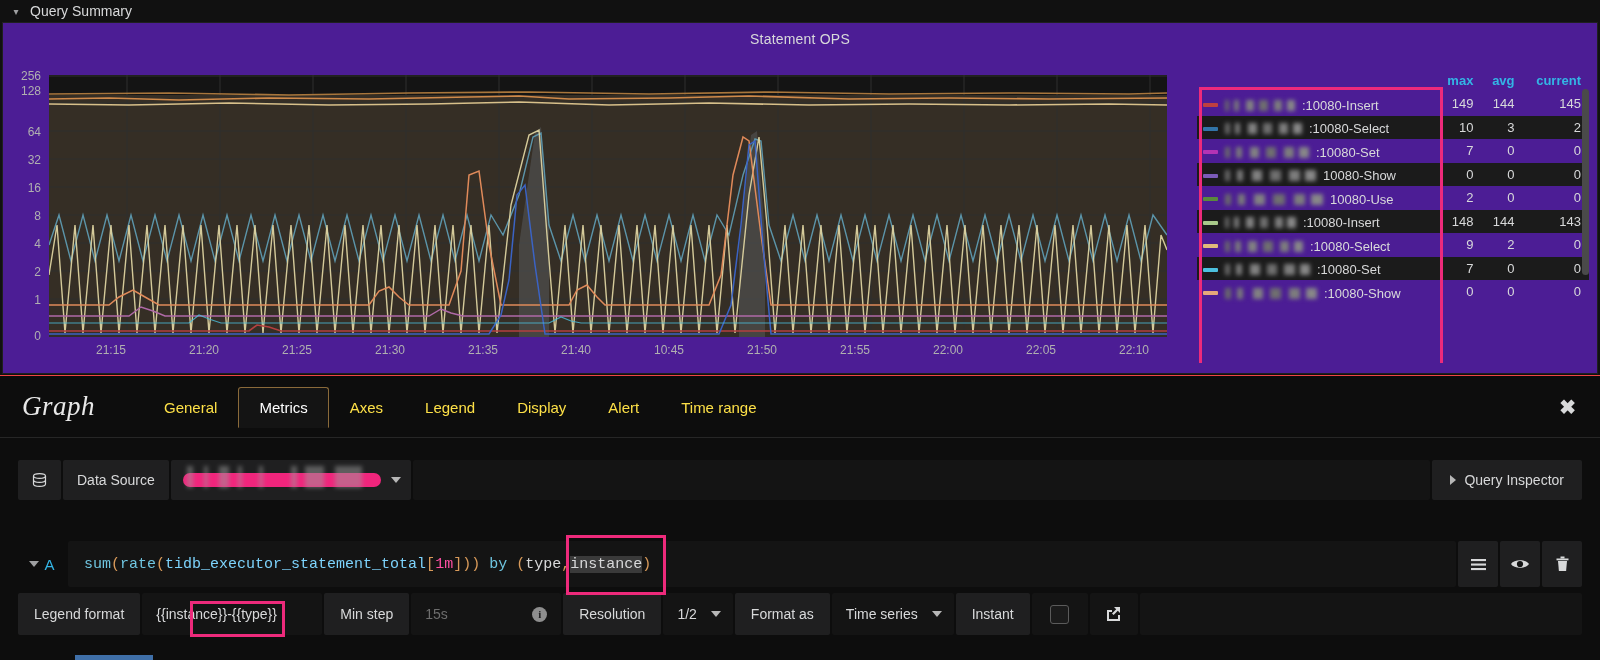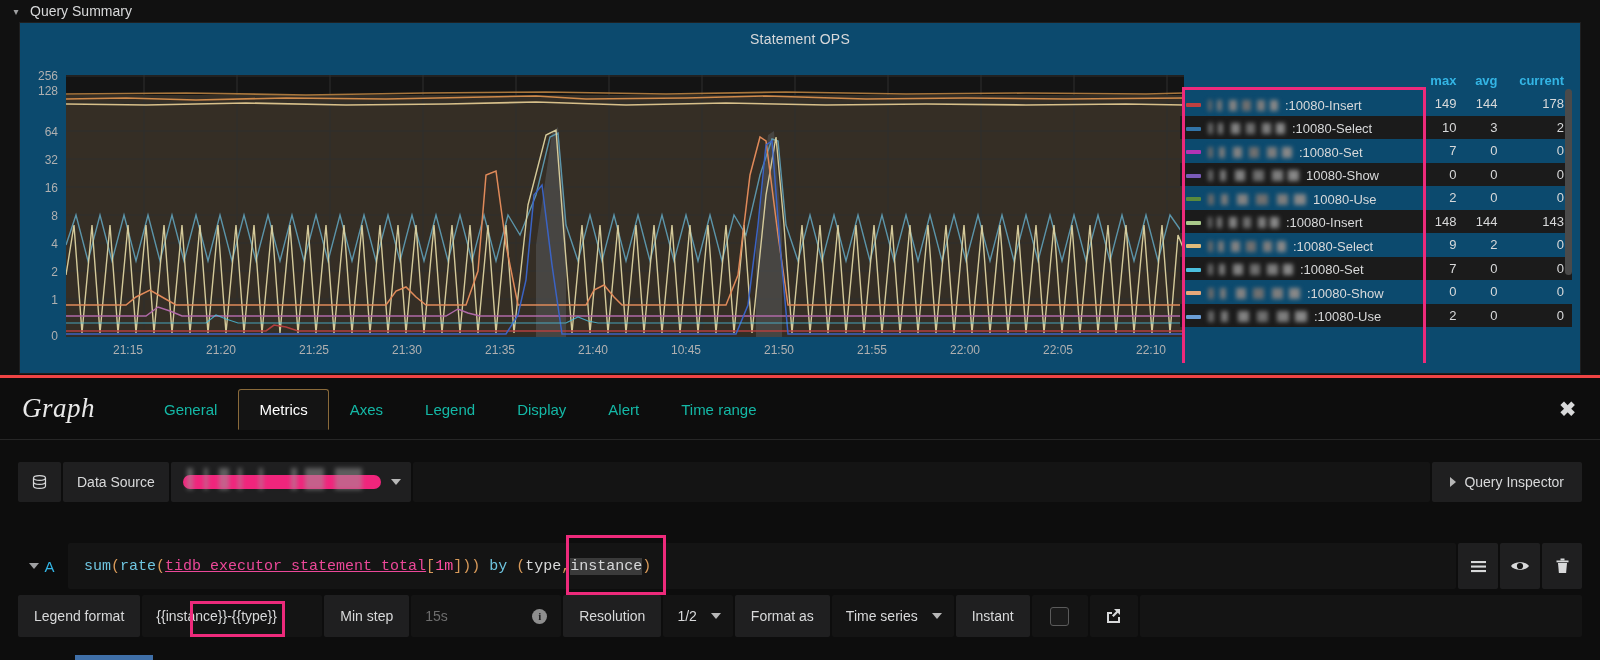--- a/index.html
+++ b/index.html
@@ -25,23 +25,23 @@
   .row-header .caret {
     width: 16px; height: 16px;
     display: inline-flex; align-items: center; justify-content: center;
     color: #9fa0a2; font-size: 10px; margin-right: 6px;
   }
 
   
   .panel {
     position: relative;
     height: 352px;
-    background: #0c4a6e;
+    background: #4c1d95;
     border: 1px solid #1f1f20;
-    margin: 0 19px;
+    margin: 0 2px;
   }
   .panel-title {
     text-align: center;
     color: #d8d9da;
     font-size: 14px;
     padding-top: 8px;
     font-weight: normal;
     letter-spacing: .2px;
   }
 
@@ -151,40 +151,40 @@
     background: #4a4a4a;
     border-radius: 4px;
   }
 
   
   .editor {
     position: absolute;
     left: 0; top: 375px;
     width: 1600px; height: 285px;
     background: #0d0d0d;
-    border-top: 3px solid #ef4444;
+    border-top: 1px solid #ef4444;
   }
   .tabbar {
     position: relative;
     height: 62px;
     display: flex;
     align-items: center;
     padding-left: 22px;
     border-bottom: 1px solid #262626;
   }
   .editor-kind {
     font-family: "Liberation Serif", serif;
     font-style: italic;
     font-size: 27px;
     color: #e8e8e8;
     margin-right: 48px;
     letter-spacing: .5px;
   }
   .tab {
-    color: #14b8a6;
+    color: #fde047;
     font-size: 15px;
     padding: 11px 20px;
     cursor: pointer;
     white-space: nowrap;
     border: 1px solid transparent;
     border-radius: 3px 3px 0 0;
     position: relative;
     top: 1px;
   }
   .tab.active {
@@ -312,21 +312,21 @@
     align-items: center;
     padding: 0 16px;
     font-family: "Liberation Mono", monospace;
     font-size: 15px;
     color: #d8d9da;
     position: relative;
     overflow: hidden;
   }
   .tok-fn { color: #6fc5e0; }
   .tok-paren { color: #d89a5a; }
-  .tok-metric { color: #ec4899; text-decoration: underline; }
+  .tok-metric { color: #7dd3fc; }
   .tok-num { color: #ff4fa3; }
   .tok-by { color: #6fc5e0; text-align: center; }
   .tok-label { color: #d8d9da; }
   .sel-hl { background: #3a3a3a; }
   .q-icons { display: flex; gap: 2px; }
   .q-icon {
     width: 40px;
     background: #1f1f20;
     display: flex;
     align-items: center;
@@ -570,21 +570,21 @@
       </thead>
       <tbody>
           <tr>
             <td class="lbl"><span class="legend-series">
                 <span class="swatch" style="background: rgb(191, 64, 64);"></span>
                 <span class="redact-ip" style="width: 70px;">&nbsp;</span>
                 <span class="legend-label-text">:10080-Insert</span>
               </span></td>
             <td>149</td>
             <td>144</td>
-            <td>178</td>
+            <td>145</td>
           </tr>
           <tr class="alt">
             <td class="lbl"><span class="legend-series">
                 <span class="swatch" style="background: rgb(50, 116, 168);"></span>
                 <span class="redact-ip" style="width: 77px;">&nbsp;</span>
                 <span class="legend-label-text">:10080-Select</span>
               </span></td>
             <td>10</td>
             <td>3</td>
             <td>2</td>
@@ -649,30 +649,20 @@
             <td>0</td>
             <td>0</td>
           </tr>
           <tr>
             <td class="lbl"><span class="legend-series">
                 <span class="swatch" style="background: rgb(230, 168, 122);"></span>
                 <span class="redact-ip" style="width: 92px;">&nbsp;</span>
                 <span class="legend-label-text">:10080-Show</span>
               </span></td>
             <td>0</td>
-            <td>0</td>
-            <td>0</td>
-          </tr>
-          <tr class="alt">
-            <td class="lbl"><span class="legend-series">
-                <span class="swatch" style="background: rgb(107, 158, 214);"></span>
-                <span class="redact-ip" style="width: 99px;">&nbsp;</span>
-                <span class="legend-label-text">:10080-Use</span>
-              </span></td>
-            <td>2</td>
             <td>0</td>
             <td>0</td>
           </tr>
         </tbody>
     </table>
     <div class="legend-redact-box"></div>
     <div class="legend-scrollbar"></div>
   </div>
 </div>
 

